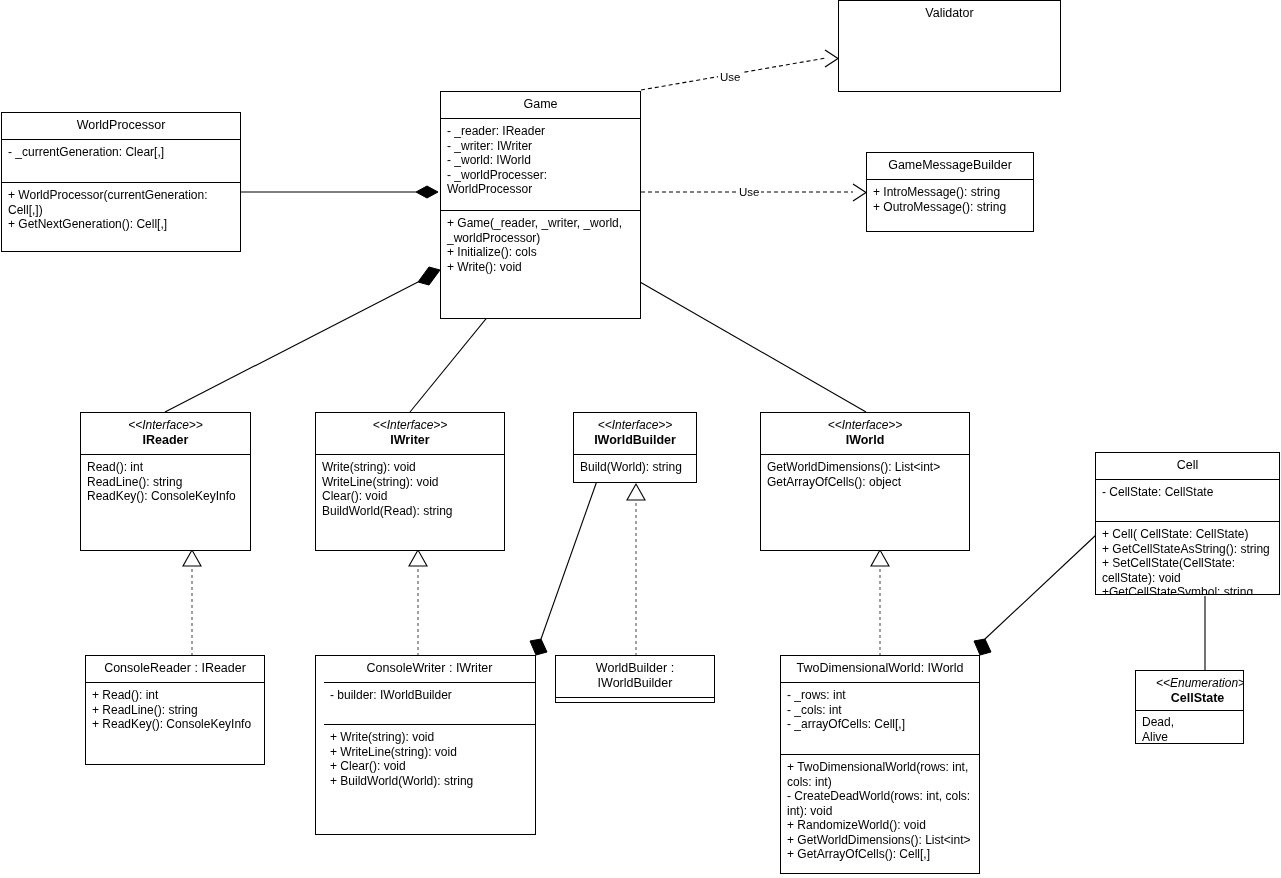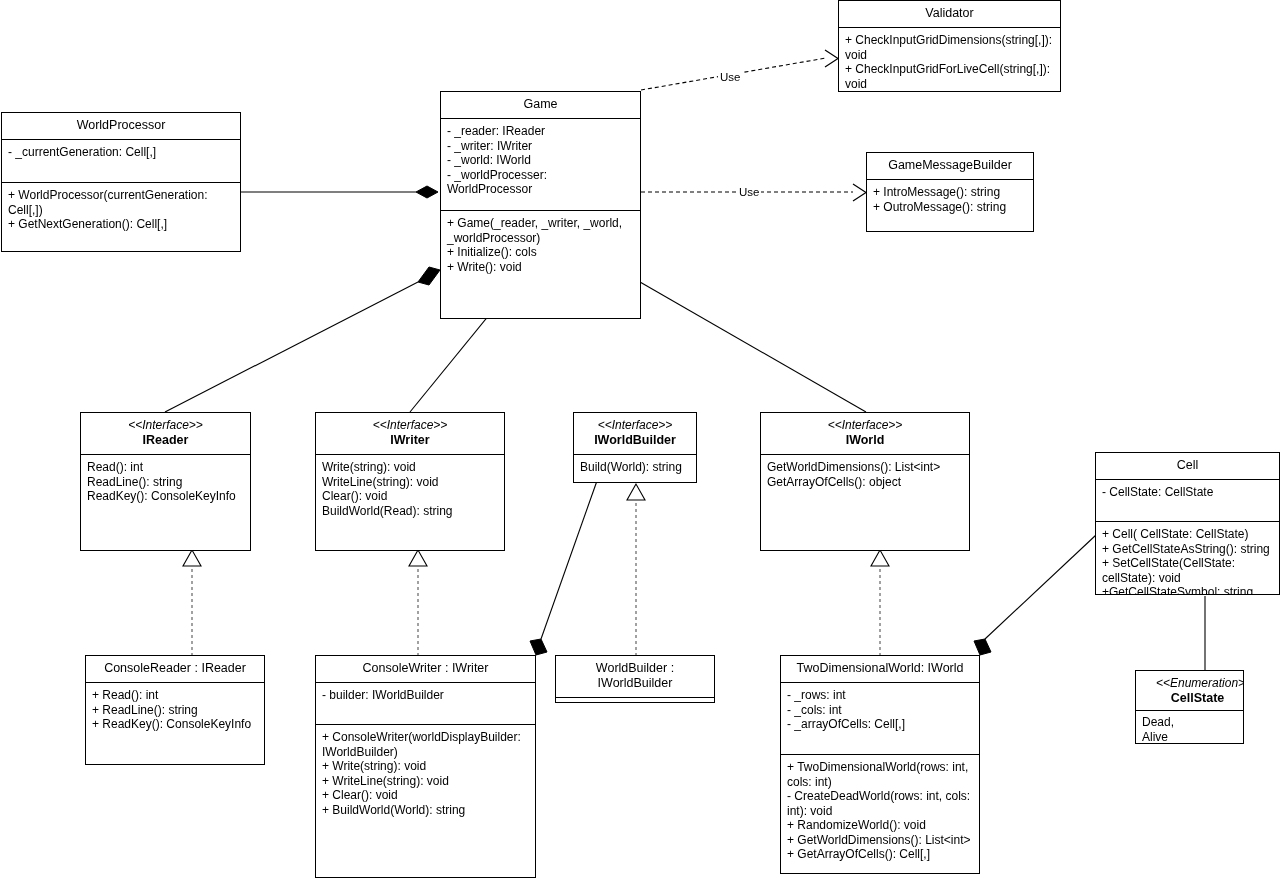--- a/index.html
+++ b/index.html
@@ -178,45 +178,41 @@
     <g>
       <path class="edge-line" d="M 1205,596 L 1205,670"></path>
     </g>
   </svg>
 
   <div class="edge-label" style="left:718px; top:71px;">Use</div>
   <div class="edge-label" style="left:737px; top:186px;">Use</div>
 
   <div class="umlbox" style="left:838px; top:0px; width:223px; height:92px;">
     <div class="uml-title">Validator</div>
-    <div class="uml-sep uml-compartment">
-      <div class="row">+ CheckInputGridDimensions(string[,]): void</div>
-      <div class="row">+ CheckInputGridForLiveCell(string[,]): void</div>
-    </div>
   </div>
 
   <div class="umlbox" style="left:440px; top:91px; width:201px; height:228px;">
     <div class="uml-title">Game</div>
     <div class="uml-sep uml-compartment" style="height:80px;">
       <div class="row">- _reader: IReader</div>
       <div class="row">- _writer: IWriter</div>
       <div class="row">- _world: IWorld</div>
       <div class="row">- _worldProcesser: WorldProcessor</div>
     </div>
     <div class="uml-sep uml-compartment">
       <div class="row">+ Game(_reader, _writer, _world, _worldProcessor)</div>
       <div class="row">+ Initialize(): cols</div>
       <div class="row">+ Write(): void</div>
     </div>
   </div>
 
   <div class="umlbox" style="left:1px; top:112px; width:240px; height:140px;">
     <div class="uml-title">WorldProcessor</div>
     <div class="uml-sep uml-compartment" style="height:31px;">
-      <div class="row">- _currentGeneration: Cell[,]</div>
+      <div class="row">- _currentGeneration: Clear[,]</div>
     </div>
     <div class="uml-sep uml-compartment">
       <div class="row">+ WorldProcessor(currentGeneration: Cell[,])</div>
       <div class="row">+ GetNextGeneration(): Cell[,]</div>
     </div>
   </div>
 
   <div class="umlbox" style="left:866px; top:152px; width:168px; height:80px;">
     <div class="uml-title">GameMessageBuilder</div>
     <div class="uml-sep uml-compartment">
@@ -286,27 +282,26 @@
 
   <div class="umlbox" style="left:85px; top:655px; width:180px; height:110px;">
     <div class="uml-title">ConsoleReader : IReader</div>
     <div class="uml-sep uml-compartment">
       <div class="row">+ Read(): int</div>
       <div class="row">+ ReadLine(): string</div>
       <div class="row">+ ReadKey(): ConsoleKeyInfo</div>
     </div>
   </div>
 
-  <div class="umlbox" style="left:315px; top:655px; width:221px; height:223px;">
+  <div class="umlbox" style="left:315px; top:655px; width:221px; height:180px;padding-left:8px;">
     <div class="uml-title">ConsoleWriter : IWriter</div>
     <div class="uml-sep uml-compartment" style="height:30px;">
       <div class="row">- builder: IWorldBuilder</div>
     </div>
     <div class="uml-sep uml-compartment">
-      <div class="row">+ ConsoleWriter(worldDisplayBuilder: IWorldBuilder)</div>
       <div class="row">+ Write(string): void</div>
       <div class="row">+ WriteLine(string): void</div>
       <div class="row">+ Clear(): void</div>
       <div class="row">+ BuildWorld(World): string</div>
     </div>
   </div>
 
   <div class="umlbox" style="left:555px; top:655px; width:160px; height:48px;">
     <div class="uml-title">WorldBuilder : IWorldBuilder</div>
     <div class="uml-sep uml-compartment" style="padding-top:4px;">

